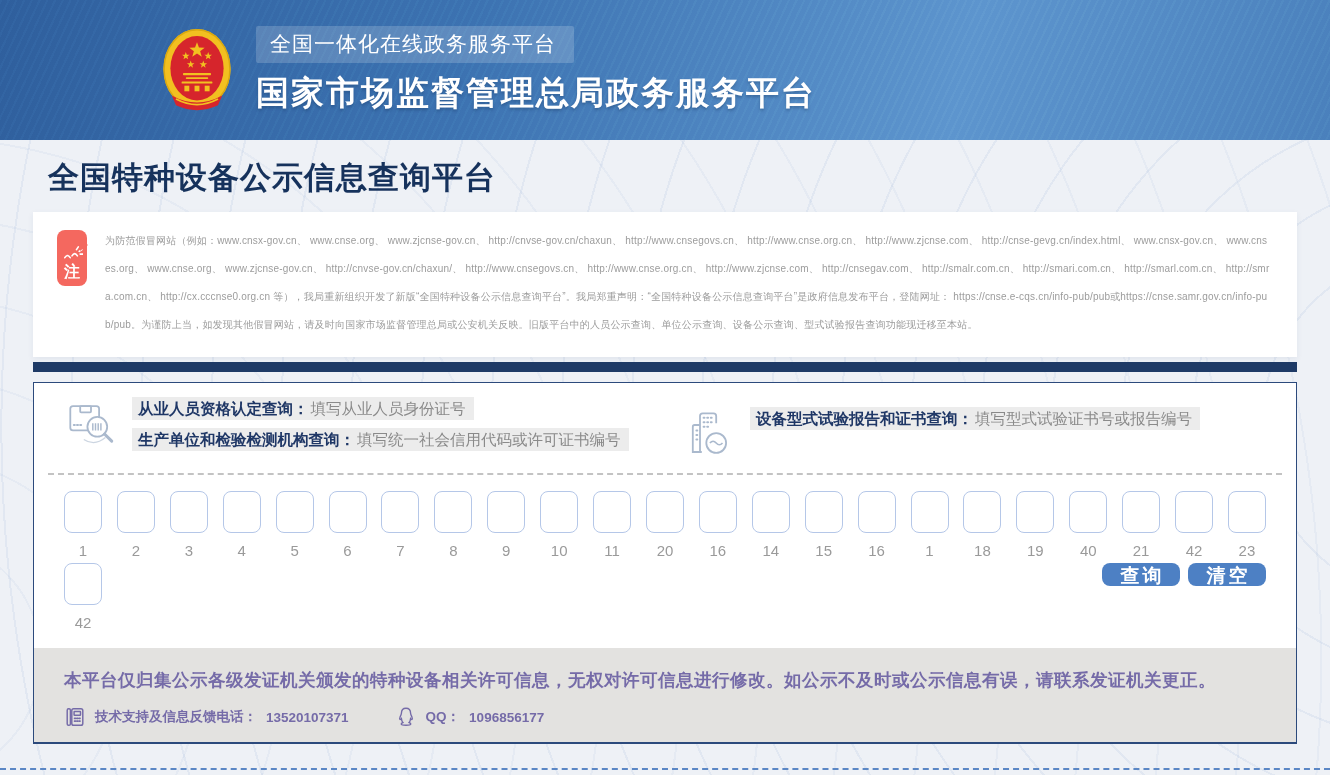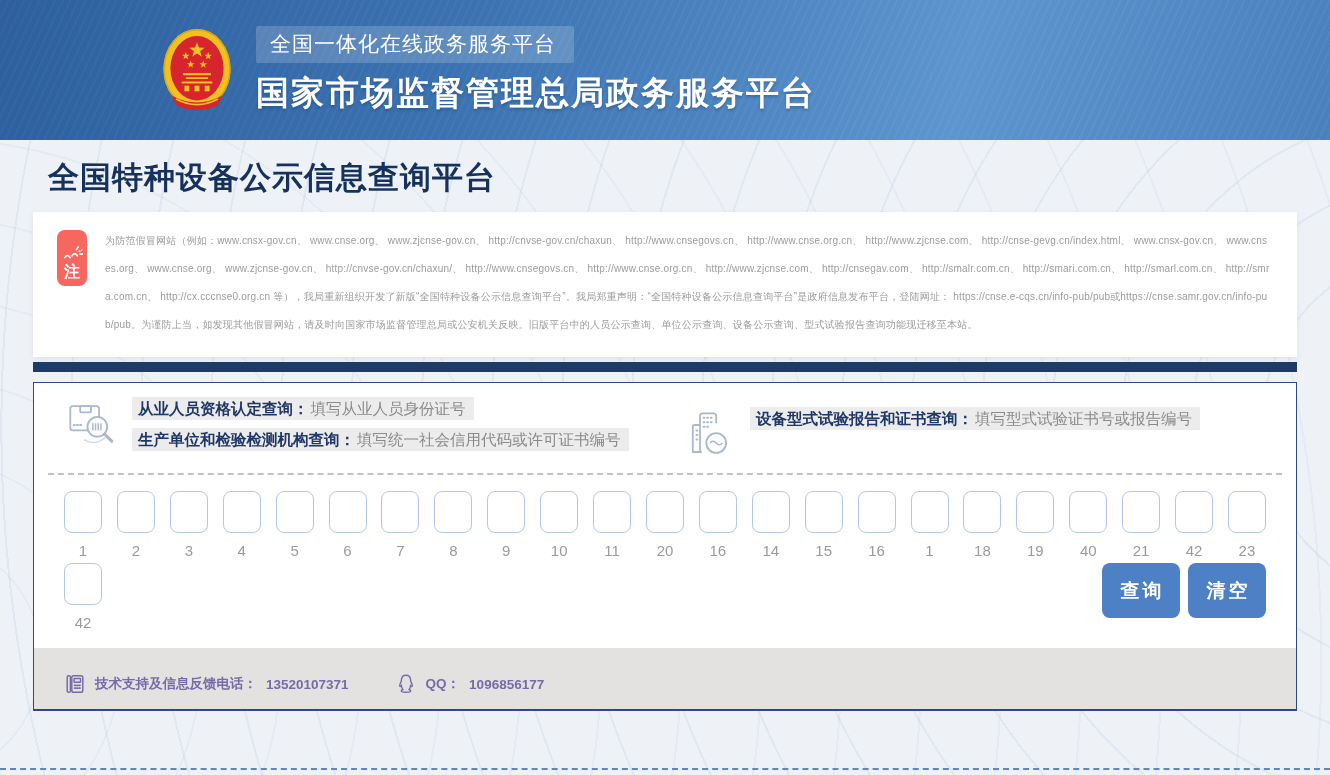--- a/index.html
+++ b/index.html
@@ -94,21 +94,21 @@
   .boxes-row{display:flex;justify-content:space-between;}
   .cell{display:flex;flex-direction:column;align-items:center;width:38px;}
   .digit-box{
     width:38px;height:42px;border:1px solid var(--box-border);border-radius:8px;
     background:#fff;outline:none;text-align:center;font-size:20px;color:#333;
   }
   .digit-num{color:#9a9a9a;font-size:15px;margin-top:9px;line-height:18px;}
   .boxes-row2{display:flex;justify-content:space-between;align-items:flex-start;margin-top:3px;}
   .btn-group{display:flex;gap:8px;margin-top:0;}
   .action-btn{
-    width:78px;height:55px;border:none;border-radius:8px;cursor:pointer;
+    width:78px;height:23px;border:none;border-radius:8px;cursor:pointer;
     background:var(--accent-blue);color:#fff;font-size:19px;font-weight:bold;
     letter-spacing:3px;font-family:Liberation Mono, monospace;text-indent:3px;
   }
   
   .panel-footer{
     margin-top:16px;background:var(--footer-bg);
     padding:16px 30px 14px 30px;
   }
   .disclaimer{
     color:var(--footer-purple);font-weight:bold;font-size:17.5px;line-height:33px;letter-spacing:.5px;
@@ -311,20 +311,21 @@
             </div>
           </div>
         <div class="btn-group">
           <button class="action-btn">查询</button>
           <button class="action-btn">清空</button>
         </div>
       </div>
     </div>
 
     <div class="panel-footer">
+      <p class="disclaimer">本平台仅归集公示各级发证机关颁发的特种设备相关许可信息，无权对许可信息进行修改。如公示不及时或公示信息有误，请联系发证机关更正。</p>
       <div class="contact-row">
         <div class="contact-item">
           <svg class="c-icon" viewBox="0 0 24 24" fill="none" stroke="#756ba8" stroke-width="1.6">
             <rect x="3.5" y="3" width="3.5" height="18" rx="1.5"></rect>
             <rect x="8.5" y="3" width="12" height="18" rx="2"></rect>
             <rect x="11" y="6" width="7" height="4" rx="0.5"></rect>
             <path d="M11.5 13.5 h1 M14 13.5 h1 M16.5 13.5 h1 M11.5 16.5 h1 M14 16.5 h1 M16.5 16.5 h1" stroke-linecap="round" stroke-width="1.8"></path>
           </svg>
           <span>技术支持及信息反馈电话：</span>
             <span>13520107371</span>

